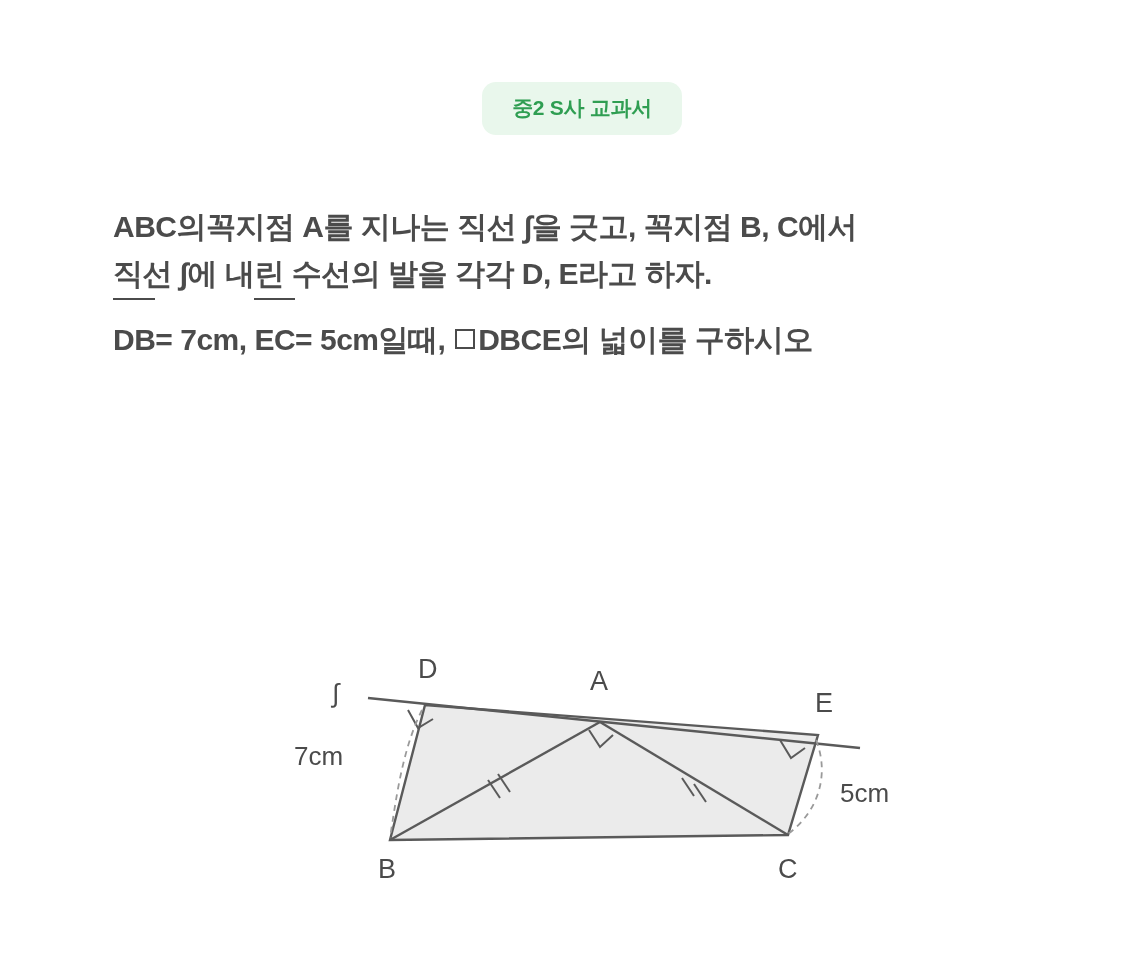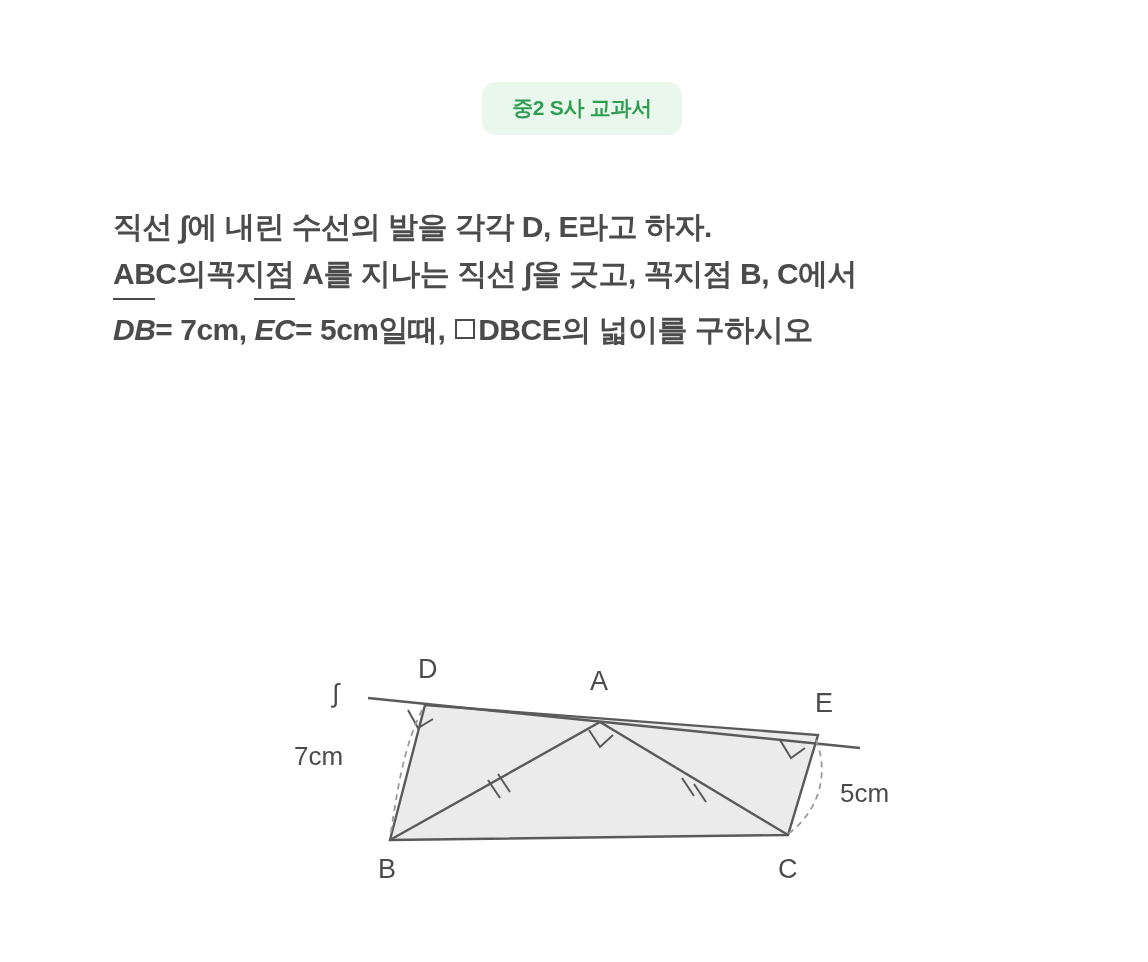--- a/index.html
+++ b/index.html
@@ -52,22 +52,21 @@
     font-weight: bold;
     letter-spacing: -0.5px;
     line-height: 1.58;
   }
   .problem .line {
     white-space: nowrap;
   }
   .ovl {
     position: relative;
     display: inline-block;
-    padding-top: 8px;
-    font-style: italic;
+    padding-top: 18px;
   }
   .ovl::before {
     content: "";
     position: absolute;
     left: 0;
     right: 0;
     top: 0px;
     height: 2px;
     background: #4b4b4b;
   }
@@ -94,22 +93,22 @@
 </head>
 <body>
 
 <div class="page">
 
   <div class="badge-wrap">
     <div class="badge">중2 S사 교과서</div>
   </div>
 
   <div class="problem">
+    <div class="line">ABC의꼭지점 A를 지나는 직선 ∫을 긋고, 꼭지점 B, C에서</div>
     <div class="line">직선 ∫에 내린 수선의 발을 각각 D, E라고 하자.</div>
-    <div class="line">ABC의꼭지점 A를 지나는 직선 ∫을 긋고, 꼭지점 B, C에서</div>
     <div class="line">
       <span class="ovl">DB</span><span>= 7cm, </span><span class="ovl">EC</span><span>= 5cm일때, </span><span class="sq"></span><span>DBCE의 넓이를 구하시오</span>
     </div>
   </div>
 
   <div class="figure">
     <svg width="640" height="280" viewBox="0 0 640 280" xmlns="http://www.w3.org/2000/svg">
 
       <polygon points="155,75 120,210 518,205 548,105" fill="#ebebeb" stroke="#5a5a5a" stroke-width="2.4"></polygon>
 

